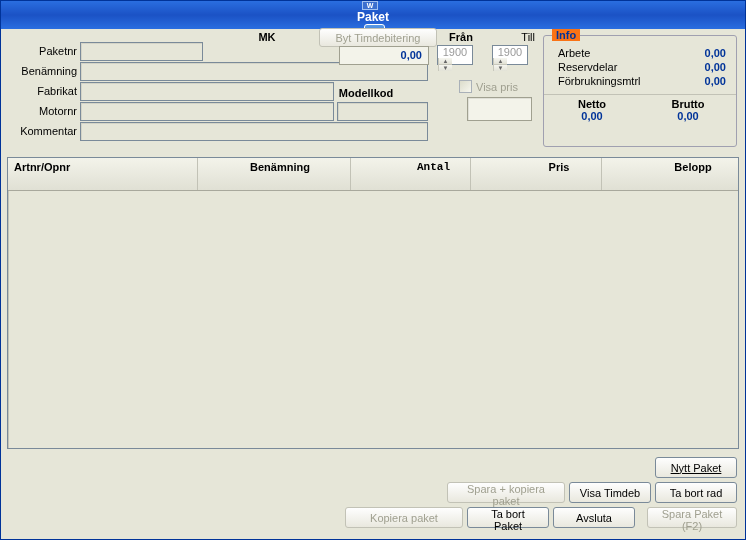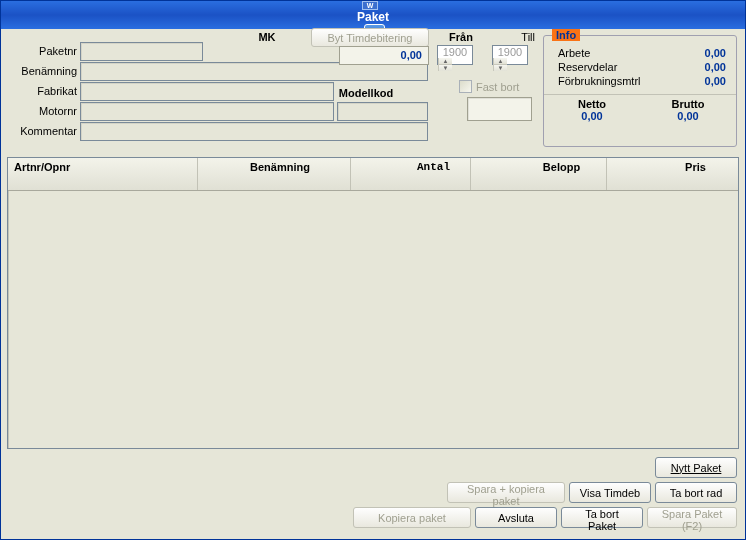--- a/index.html
+++ b/index.html
@@ -95,20 +95,21 @@
     height: 21px;
     font-size: 11px;
     padding: 0 8px;
     font-family: inherit;
     cursor: pointer;
   }
   .btn:disabled {
     color: #a0a090;
     border-color: #c2c2b6;
     cursor: default;
+    margin-left: 8px;
   }
   .spinner {
     position: absolute;
     display: flex;
     height: 20px;
     border: 1px solid #7a8a99;
     background: #fff;
     flex-direction: column;
   }
   .spinner input {
@@ -294,21 +295,21 @@
       <div class="spinner" style="left:485px;top:12px">
         <input disabled="" value="1900" style="">
         <div class="arrows">
             <div>▲</div>
             <div>▼</div>
           </div>
       </div>
 
       <div class="checkbox" style="left:452px;top:47px">
         <span class="box"></span>
-        <span>Fast bort</span>
+        <span>Visa pris</span>
       </div>
       <div class="fast-box" style="left:460px;top:64px;width:65px;height:24px"></div>
 
       <div class="info-group">
         <span class="legend">Info</span>
         <div class="info-body">
           <div class="info-row">
             <span>Arbete</span>
             <span class="val">0,00</span>
           </div>
@@ -332,34 +333,34 @@
           </div>
         </div>
       </div>
     </div>
 
     <div class="grid">
       <div class="grid-header">
         <div class="col c1">Artnr/Opnr</div>
         <div class="col c2">Benämning</div>
         <div class="col c3">Antal</div>
+        <div class="col c4">Pris</div>
         <div class="col c5">Belopp</div>
-        <div class="col c4">Pris</div>
       </div>
       <div class="grid-body"></div>
     </div>
 
     <div class="btn-bar">
       <button class="btn btn-med" style="text-decoration:underline">Nytt Paket</button>
     </div>
     <div class="btn-bar">
       <button class="btn btn-wide" disabled="">Spara + kopiera paket</button>
       <button class="btn btn-med">Visa Timdeb</button>
       <button class="btn btn-med">Ta bort rad</button>
     </div>
     <div class="btn-bar">
       <button class="btn btn-wide" disabled="">Kopiera paket</button>
+      <button class="btn btn-med">Ta bort Paket</button>
       <button class="btn btn-med">Avsluta</button>
-      <button class="btn btn-med">Ta bort Paket</button>
       <button class="btn btn-sm" disabled="">Spara Paket (F2)</button>
     </div>
   </div>
 </div>
 
 </body></html>

